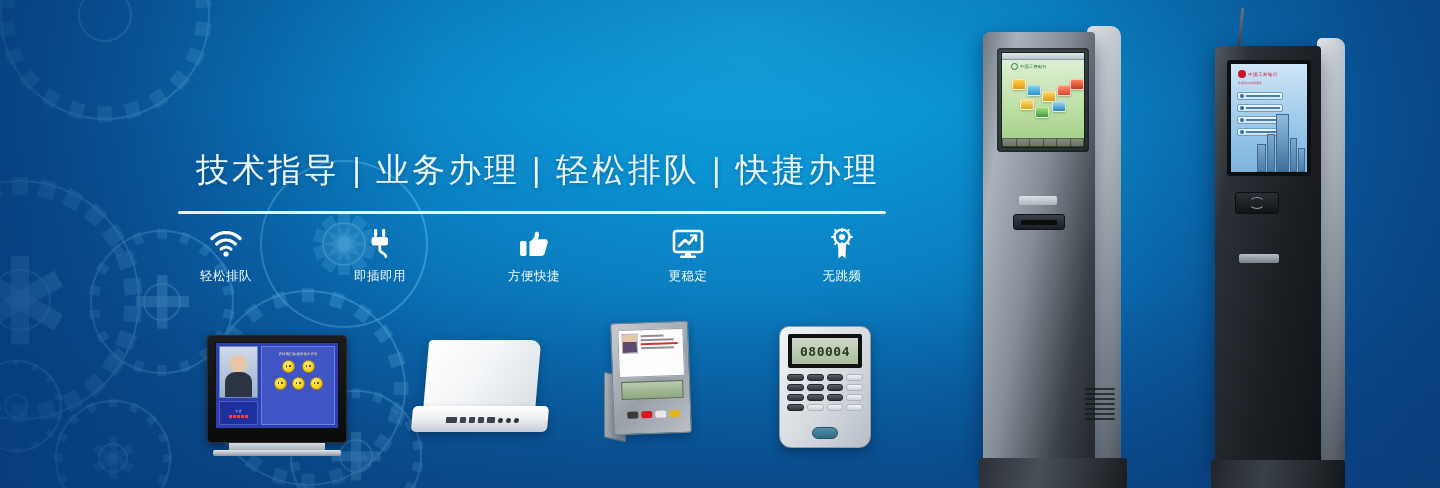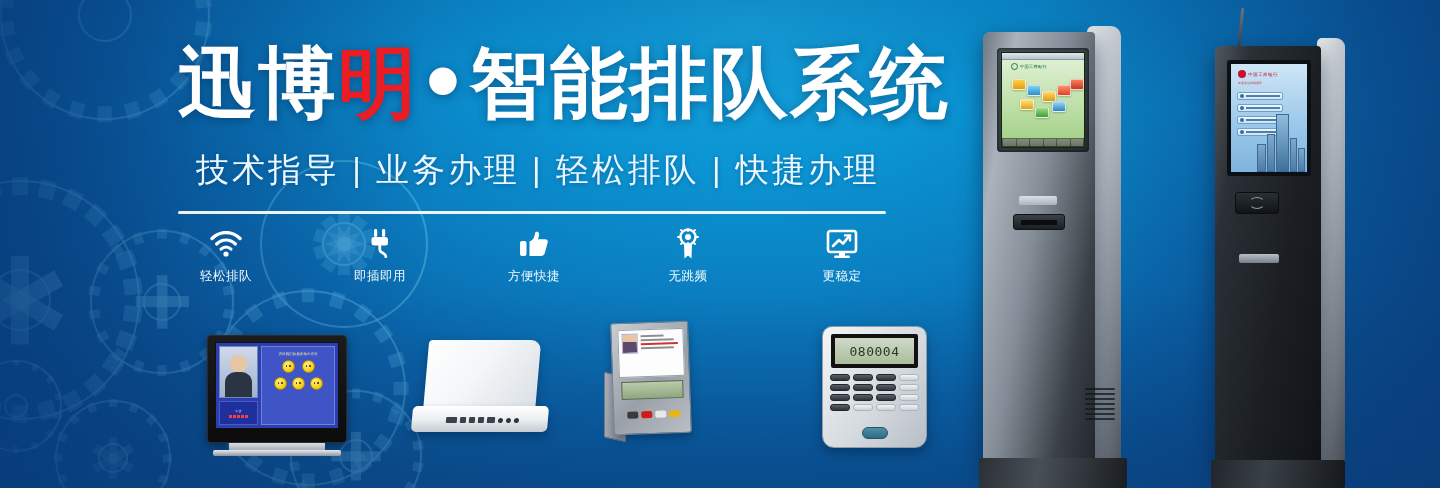--- a/index.html
+++ b/index.html
@@ -196,21 +196,21 @@
   .evaluator .keys i{ display:block; width:11px; height:7px; border-radius:2px; }
   .evaluator .k1{background:#3a3a3a;} .evaluator .k2{background:#d21a1a;}
   .evaluator .k3{background:#e8e8e8;} .evaluator .k4{background:#e6b618;}
   .evaluator .stand {
     position:absolute; left:0; top:52px; width:22px; height:66px;
     background:linear-gradient(100deg,#aeb4bb,#868d95);
     border:1px solid #737a82; transform:skewY(12deg); border-radius:2px;
   }
 
   
-  .keypad { position:absolute; left:822px; top:26px; width:105px; height:122px; }
+  .keypad { position:absolute; left:779px; top:26px; width:92px; height:122px;font-weight:bold; }
   .keypad .shell {
     position:absolute; inset:0;
     background:linear-gradient(125deg,#f3f5f7,#d6dbe0 55%,#b7bec6);
     border:1px solid #959ca4; border-radius:10px 10px 12px 12px;
     box-shadow:0 5px 11px rgba(0,25,55,.4);
   }
   .keypad .lcdwrap {
     position:absolute; left:9px; top:8px; right:9px; height:34px;
     background:#111; border-radius:2px; padding:4px;
   }
@@ -543,23 +543,20 @@
         <span class="tooth" style="width: 5.98px; height: 6.9px; margin-left: -2.99px; margin-top: -3.45px; transform: rotate(128.571deg) translateY(-43.585px);"></span>
         <span class="tooth" style="width: 5.98px; height: 6.9px; margin-left: -2.99px; margin-top: -3.45px; transform: rotate(154.286deg) translateY(-43.585px);"></span>
         <span class="tooth" style="width: 5.98px; height: 6.9px; margin-left: -2.99px; margin-top: -3.45px; transform: rotate(180deg) translateY(-43.585px);"></span>
         <span class="tooth" style="width: 5.98px; height: 6.9px; margin-left: -2.99px; margin-top: -3.45px; transform: rotate(205.714deg) translateY(-43.585px);"></span>
         <span class="tooth" style="width: 5.98px; height: 6.9px; margin-left: -2.99px; margin-top: -3.45px; transform: rotate(334.286deg) translateY(-43.585px);"></span>
       </div>
     </div>
 
   <div class="vignette"></div>
 
-  <div class="headline">
-    <span>迅博</span><span class="accent">明</span><span class="dot">•</span><span>智能排队系统</span>
-  </div>
 
   <div class="subhead">技术指导 | 业务办理 | 轻松排队 | 快捷办理</div>
   <div class="divider"></div>
 
   <div class="features">
 
     <div class="feature">
       <div class="glyph">
         <svg width="32" height="26" viewBox="0 0 32 26" fill="none">
           <path d="M2 7.5C6 3.6 10.8 1.6 16 1.6S26 3.6 30 7.5" stroke="#fff" stroke-width="3.4" stroke-linecap="round"></path>
@@ -586,45 +583,45 @@
     </div>
 
     <div class="feature">
       <div class="glyph">
         <svg width="32" height="28" viewBox="0 0 32 28" fill="none">
           <rect x="2" y="11" width="6.5" height="15" rx="2" fill="#fff"></rect>
           <path d="M11.5 26V11.6c3.4-1.4 5.2-4.4 5.6-8.4.2-2 3.6-2 3.9.4.2 1.8-.2 3.8-1.1 5.6h7.3c1.8 0 3 1.6 2.5 3.3l-2.9 10.4c-.4 1.8-1.9 3.1-3.7 3.1h-11.6z" fill="#fff"></path>
         </svg>
       </div>
       <div class="caption">方便快捷</div>
-    </div>
-
-    <div class="feature">
-      <div class="glyph">
-        <svg width="24" height="32" viewBox="0 0 24 32" fill="none">
-          <circle cx="12" cy="9" r="7.5" stroke="#fff" stroke-width="2.4"></circle>
-          <circle cx="12" cy="9" r="3" fill="#fff"></circle>
-          <path d="M12 1.2v2M12 15v2M4 9H2M22 9h-2M6.4 3.4L5 2M17.6 3.4L19 2M6.4 14.6L5 16M17.6 14.6L19 16" stroke="#fff" stroke-width="1.8" stroke-linecap="round"></path>
-          <path d="M8 16.5l.5 14 3.5-3 3.5 3 .5-14z" fill="#fff"></path>
-        </svg>
-      </div>
-      <div class="caption">无跳频</div>
     </div>
 
     <div class="feature">
       <div class="glyph">
         <svg width="32" height="30" viewBox="0 0 32 30" fill="none">
           <rect x="2" y="2" width="28" height="21" rx="2.5" stroke="#fff" stroke-width="2.6"></rect>
           <path d="M7 17l6-6 4 3.6 6-7.4" stroke="#fff" stroke-width="2.6" stroke-linecap="round" stroke-linejoin="round" fill="none"></path>
           <path d="M19 6.4h5v5" stroke="#fff" stroke-width="2.4" stroke-linecap="round" fill="none"></path>
           <rect x="13" y="23" width="6" height="4" fill="#fff"></rect>
           <rect x="8" y="26.5" width="16" height="2.6" rx="1.3" fill="#fff"></rect>
         </svg>
       </div>
       <div class="caption">更稳定</div>
+    </div>
+
+    <div class="feature">
+      <div class="glyph">
+        <svg width="24" height="32" viewBox="0 0 24 32" fill="none">
+          <circle cx="12" cy="9" r="7.5" stroke="#fff" stroke-width="2.4"></circle>
+          <circle cx="12" cy="9" r="3" fill="#fff"></circle>
+          <path d="M12 1.2v2M12 15v2M4 9H2M22 9h-2M6.4 3.4L5 2M17.6 3.4L19 2M6.4 14.6L5 16M17.6 14.6L19 16" stroke="#fff" stroke-width="1.8" stroke-linecap="round"></path>
+          <path d="M8 16.5l.5 14 3.5-3 3.5 3 .5-14z" fill="#fff"></path>
+        </svg>
+      </div>
+      <div class="caption">无跳频</div>
     </div>
 
   </div>
 
   <div class="products">
 
     <div class="monitor">
       <div class="bezel"></div>
       <div class="screen">
         <div class="leftcol">

